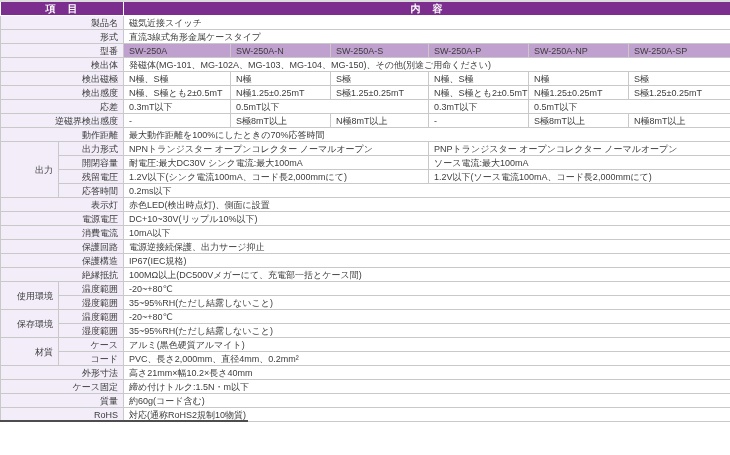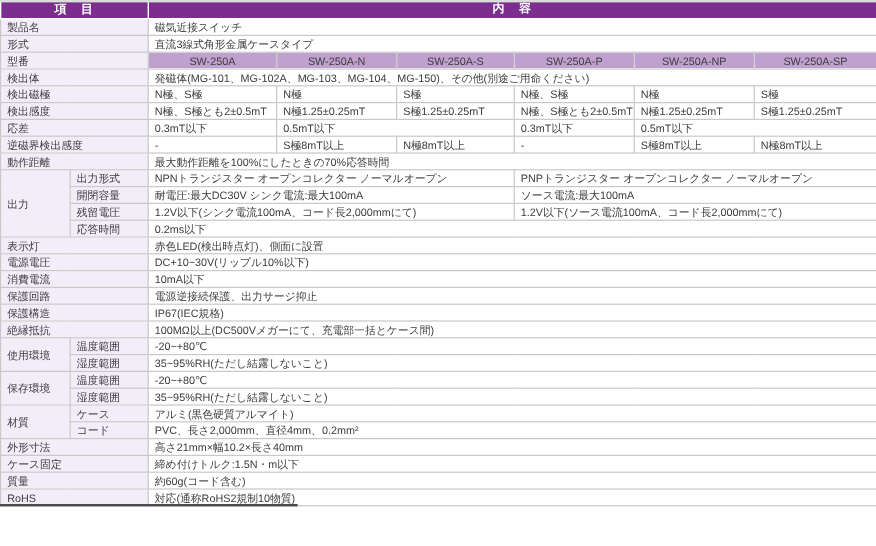--- a/index.html
+++ b/index.html
@@ -31,24 +31,24 @@
   th{
     background:var(--header-bg);
     color:#fff;
     font-weight:bold;
     font-size:10px;
     height:15px;
     text-align:center;
     letter-spacing:1px;
     border:1px solid #fff !important;
   }
-  th.th-content{border-left:2px solid #fff;font-family:Liberation Mono, monospace;}
-  td.lbl{background:var(--label-bg);}
-  td.sub{background:var(--label-bg);}
-  td.mdl{background:var(--model-bg);text-align:center;}
+  th.th-content{border-left:2px solid #fff;}
+  td.lbl{background:var(--label-bg);text-align:right;}
+  td.sub{background:var(--label-bg);text-align:right;}
+  td.mdl{background:var(--model-bg);}
   td.pre{white-space:pre-line;}
   td.val{background:#fff;margin-left:48px;}
   .bottom-dark{
     width:248px;height:2px;background:#4d4d4d;margin-top:-2px;position:relative;z-index:2;
   }
 </style>
 </head>
 <body>
 
 <div class="page">

